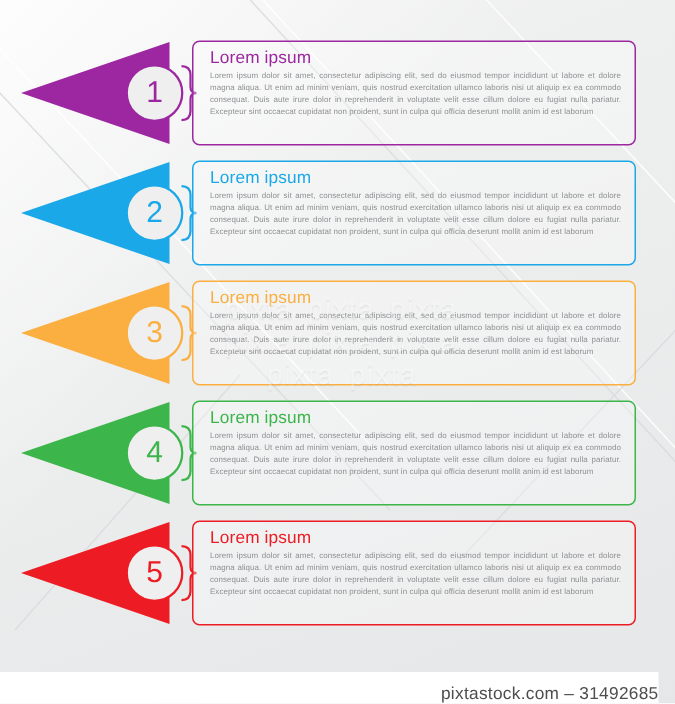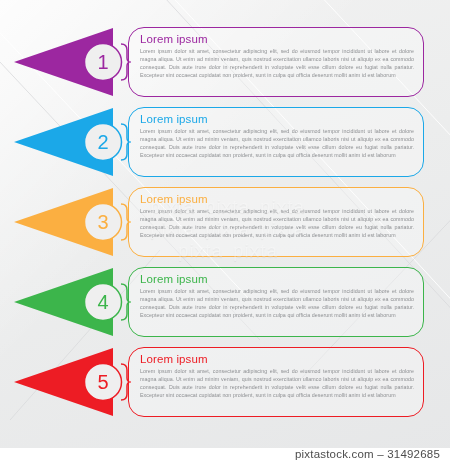--- a/index.html
+++ b/index.html
@@ -17,25 +17,24 @@
       linear-gradient(135deg, rgba(255,255,255,0.85) 0%, rgba(255,255,255,0) 40%),
       linear-gradient(160deg, #f2f2f2 0%, #eceded 45%, #e6e7e8 100%);
     overflow:hidden;
   }
 
   
   #bg-lines { position:absolute; inset:0; pointer-events:none; }
 
   
   #footer-strip {
-    position:absolute; left:0; right:0; bottom:0;
+    position:absolute; left:0; right:11px; bottom:0;
     height:21px;
     background:#ffffff;
-    display:flex; align-items:flex-start; justify-content:flex-end;
-    padding-right:10px;
+    display:flex; align-items:flex-end; justify-content:flex-end;
   }
   #footer-strip .wm {
     font-size:11.5px;
     color:#4d4d4d;
     letter-spacing:0.2px;
     white-space:nowrap;
   }
 
   
   .row {
@@ -51,21 +50,21 @@
     width:135px; height:80px;
   }
   .marker svg { display:block; }
 
   
   .card {
     position:absolute;
     left:128px; top:5px;
     width:296px; height:70px;
     border:1.4px solid currentColor;
-    border-radius:16px;
+    border-radius:5px;
     background:rgba(255,255,255,0.30);
     padding:4px 9px 4px 11px;
   }
 
   .card-title {
     font-size:11.5px;
     font-weight:400;
     line-height:14px;
     color:currentColor;
     letter-spacing:0.1px;

